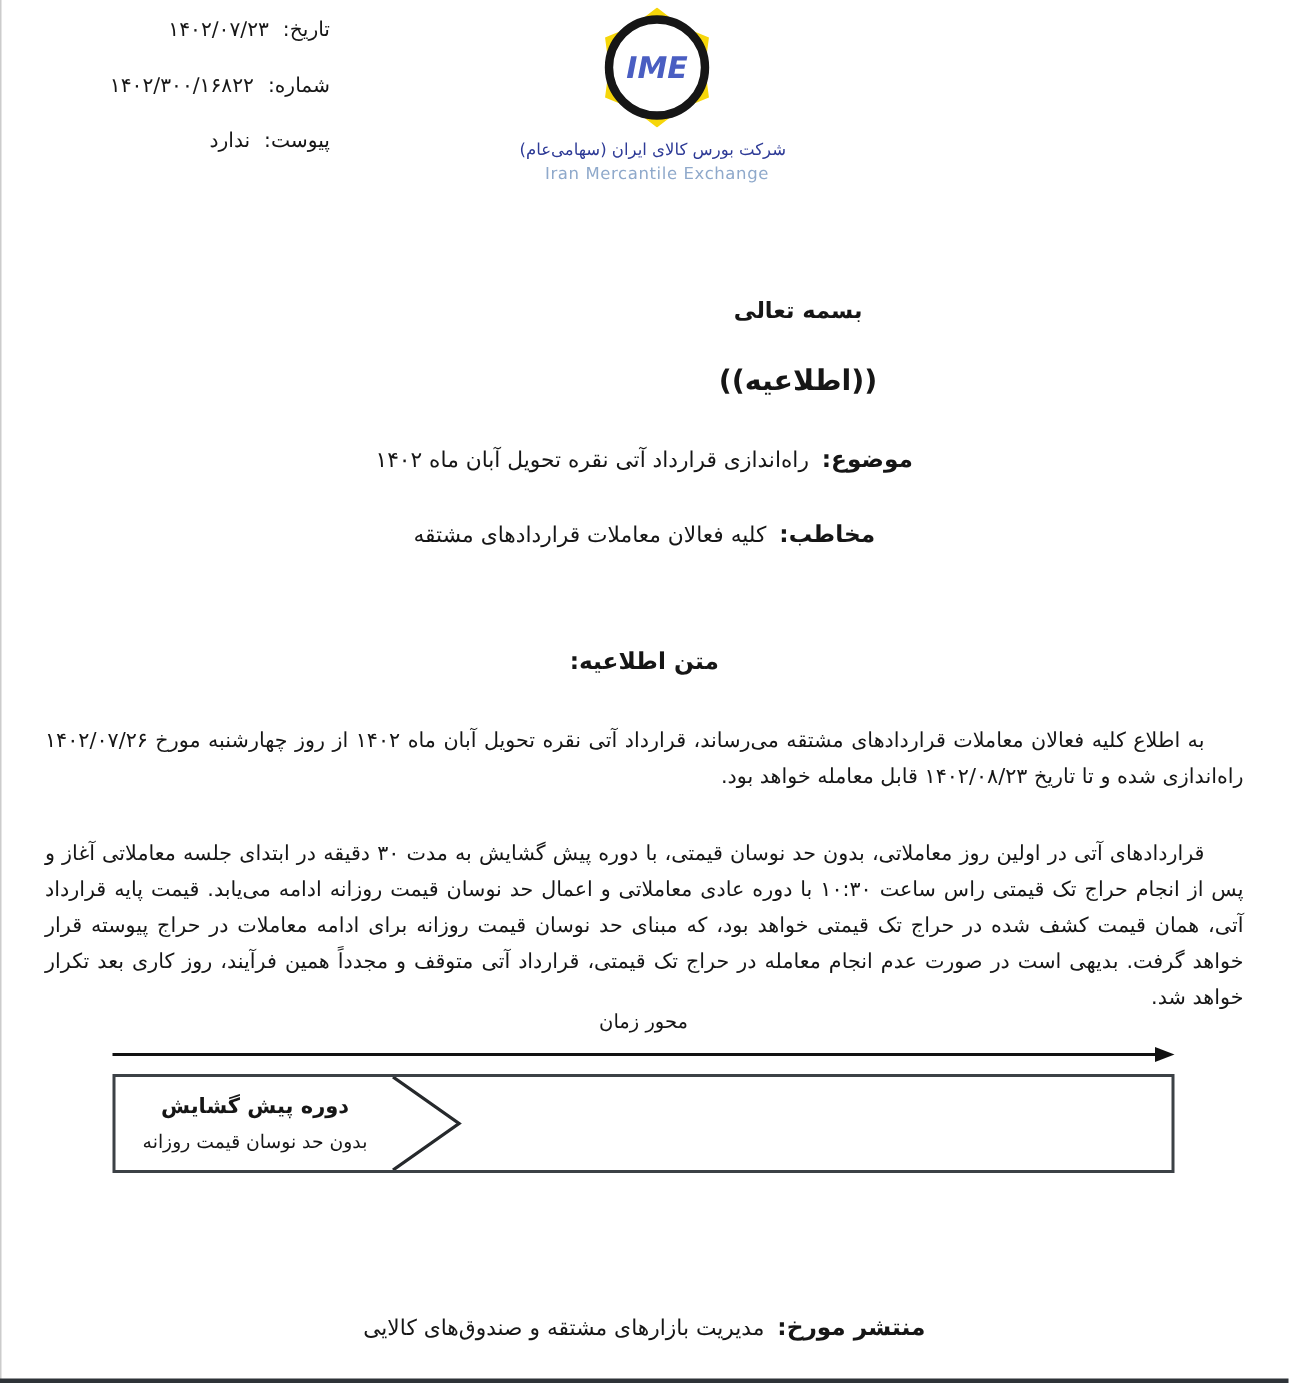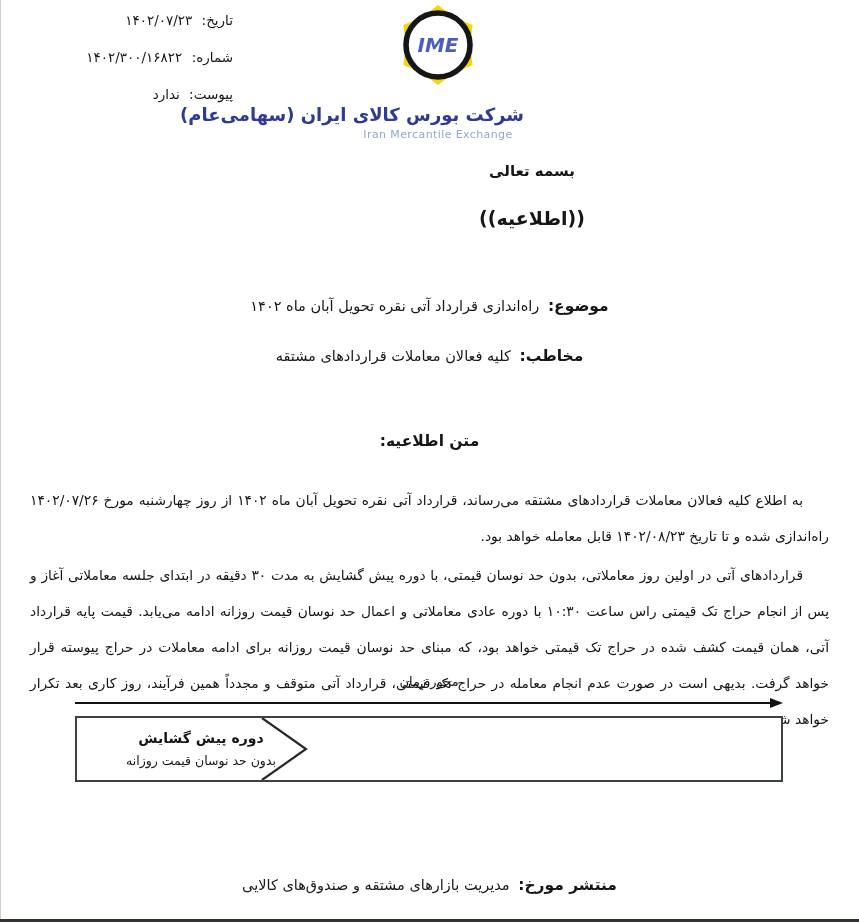--- a/index.html
+++ b/index.html
@@ -15,61 +15,61 @@
     position: absolute; left: 0; top: 0; bottom: 0;
     width: 1px; background: #cccccc;
   }
   .page-bottom-edge {
     position: absolute; left: 0; bottom: 0; right: 0;
     height: 3px; background: #2e3338;
   }
 
   
   .header-meta {
-    position: absolute; top: 12px; left: 28px; width: 205px;
+    position: absolute; top: 12px; left: 15px; width: 205px;
     direction: rtl; font-size: 13.5px;
   }
   .meta-row { margin-bottom: 21px; white-space: nowrap; }
   .meta-label { margin-left: 5px; }
 
   
   .logo-block {
     position: absolute; top: 5px; left: 352px; width: 172px;
     text-align: center;
   }
   .logo-svg { display: block; margin: 0 auto; }
   .company-fa {
-    margin-top: 19px; direction: rtl; white-space: nowrap;
-    font-size: 18px; font-weight: bold; color: #2d3a96;
+    margin-top: 8px; direction: rtl; white-space: nowrap;
+    font-size: 11px; font-weight: normal; color: #2d3a96;
   }
   .company-en {
     margin-top: 3px; font-size: 11px; color: #8fa9cb; letter-spacing: 0.4px;
     white-space: nowrap;
   }
 
   .centered-offset {
     position: absolute; left: 532px; transform: translateX(-50%);
-    white-space: nowrap; direction: rtl; font-weight: bold;
+    white-space: nowrap; direction: rtl; font-weight: bold; margin-top: 36px;
   }
   .besmele { top: 162px; font-size: 15px; }
   .notice-title { top: 207px; font-size: 19px; }
 
   .rtl-row {
     position: absolute; right: 30px; left: 30px;
     direction: rtl; text-align: center; font-size: 14.5px; white-space: nowrap;
   }
   .row-label { font-weight: bold; font-size: 15.5px; margin-left: 4px; }
   .subject-row { top: 297px; }
   .audience-row { top: 347px; }
   .body-heading { top: 432px; font-weight: bold; font-size: 15.5px; }
 
   .para {
     position: absolute; right: 30px; left: 30px;
     direction: rtl; text-align: justify; text-indent: 26px;
-    font-size: 13.8px; line-height: 36px;
+    font-size: 13.8px; line-height: 24px;
   }
   .para1 { top: 468px; }
   .para2 { top: 543px; }
 
   
   .timeline { position: absolute; top: 674px; left: 75px; width: 708px; }
   .axis-label {
     text-align: center; direction: rtl; font-size: 13px; margin-bottom: 9px;
   }
   .axis-arrow { position: relative; height: 11px; }
@@ -86,21 +86,21 @@
   }
   .period-box {
     margin-top: 7px; position: relative; height: 62px;
     border: 2px solid #3c4146; background: #ffffff;
   }
   .period-section {
     position: absolute; top: 0; height: 100%;
     display: flex; flex-direction: column; align-items: center; justify-content: center;
     gap: 7px; direction: rtl; text-align: center;
   }
-  .pre-open-section { left: 0; width: 186px; margin-left: 31px; }
+  .pre-open-section { left: 0; width: 186px; }
   .normal-section { left: 234px; right: 10px; }
   .section-title { font-weight: bold; font-size: 14px; white-space: nowrap; }
   .section-subtitle { font-size: 12.5px; white-space: nowrap; }
   .chevron-divider { position: absolute; left: 184px; top: 0; height: 100%; width: 47px; }
 
   .publisher-row { top: 876px; }
 </style>
 </head>
 <body>
 

